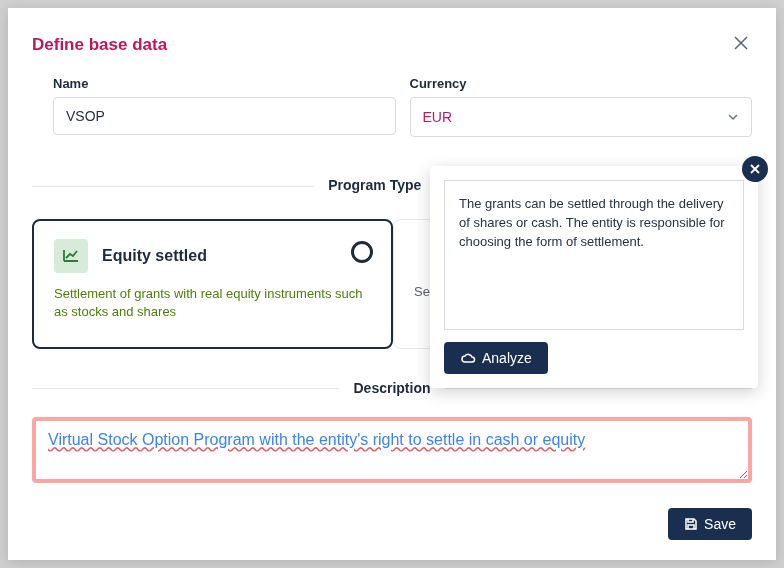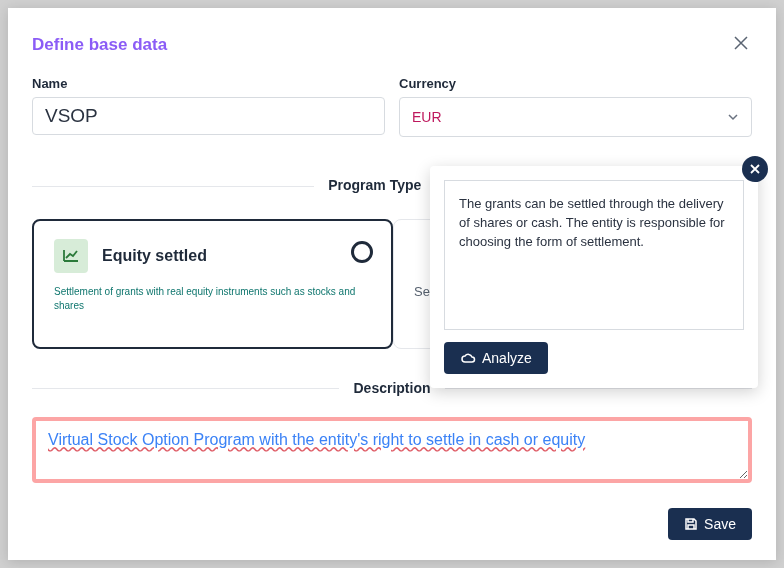--- a/index.html
+++ b/index.html
@@ -24,47 +24,48 @@
     }
     .modal-header {
       display: flex;
       justify-content: space-between;
       align-items: center;
       margin-bottom: 18px;
     }
     .modal-title {
       font-size: 17px;
       font-weight: 600;
-      color: #8b5cf6;
+      color: #be185d;
     }
     .close-btn {
       cursor: pointer;
       color: #5a6472;
       font-size: 16px;
       padding: 4px;
     }
     .row {
       display: flex;
       gap: 14px;
+      margin-left: 21px;
     }
     .field {
       flex: 1;
       display: flex;
       flex-direction: column;
     }
     .label {
       font-size: 13px;
       font-weight: 600;
       color: #1f2a3a;
       margin-bottom: 6px;
     }
     .input {
       border: 1px solid #d7dbe0;
       height: 38px;
-      font-size: 19px;
+      font-size: 14px;
       color: #2a3240;
       padding: 0 12px;
       border-radius: 4px;
       outline: none;
       box-sizing: border-box;
       background: #fff;
     }
     .select {
       border: 1px solid #d7dbe0;
       height: 38px;
@@ -167,22 +168,22 @@
     .radio {
       position: absolute;
       right: 18px;
       top: 20px;
       width: 16px;
       height: 16px;
       border: 3px solid #1f2a3a;
       border-radius: 50%;
     }
     .card-desc {
-      font-size: 10px;
-      color: #0f766e;
+      font-size: 13px;
+      color: #4d7c0f;
       line-height: 1.4;
     }
     .textarea {
       width: 100%;
       min-height: 66px;
       border: 4px solid #fca5a5;
       border-radius: 4px;
       padding: 10px 12px;
       font-size: 16px;
       font-family: inherit;

